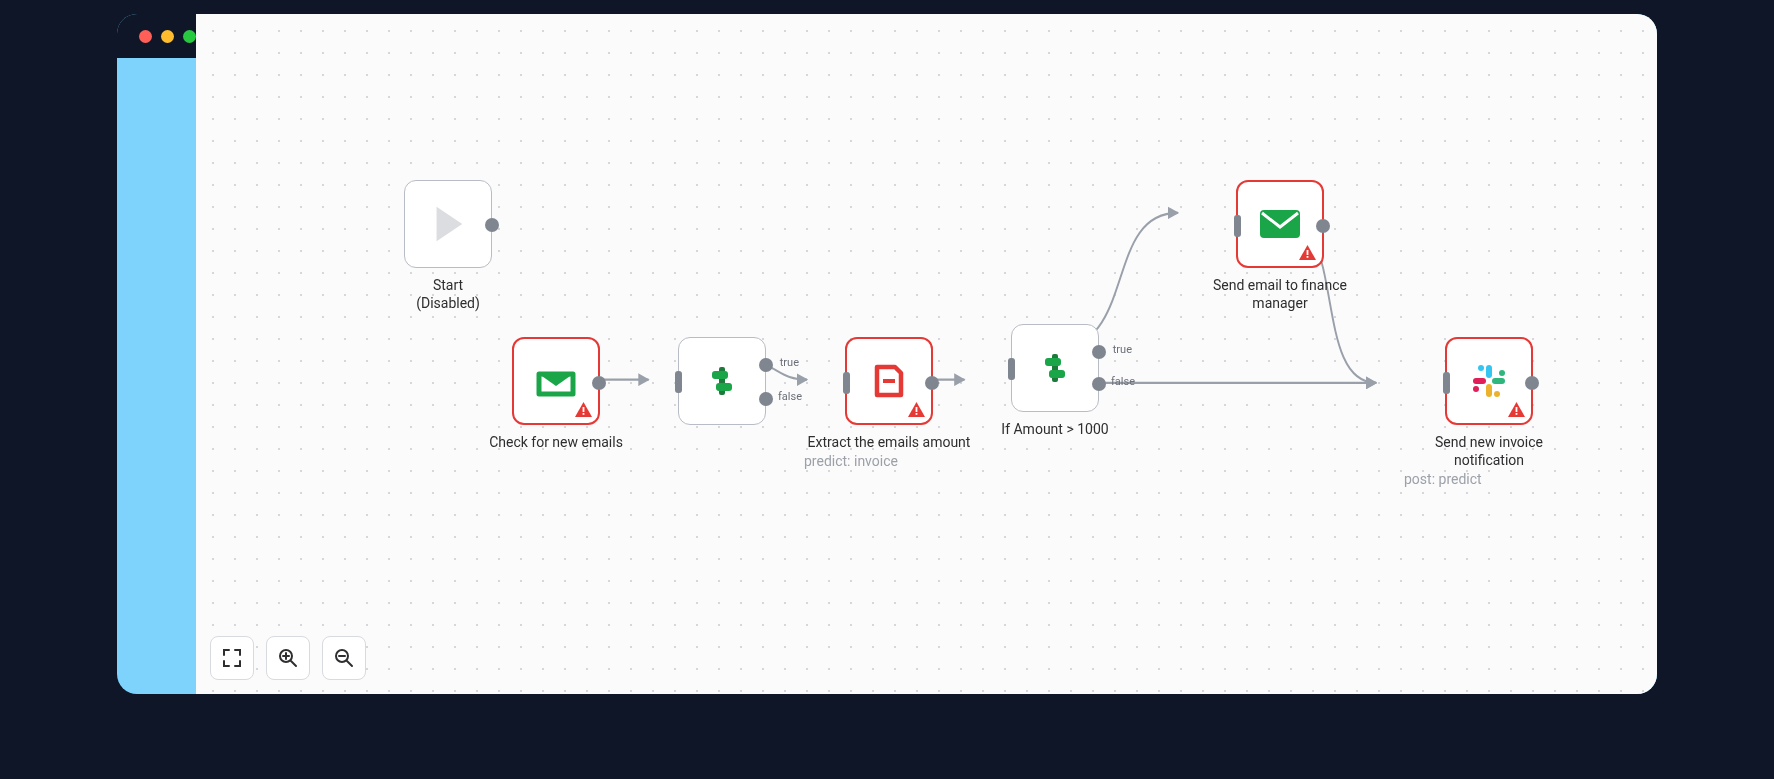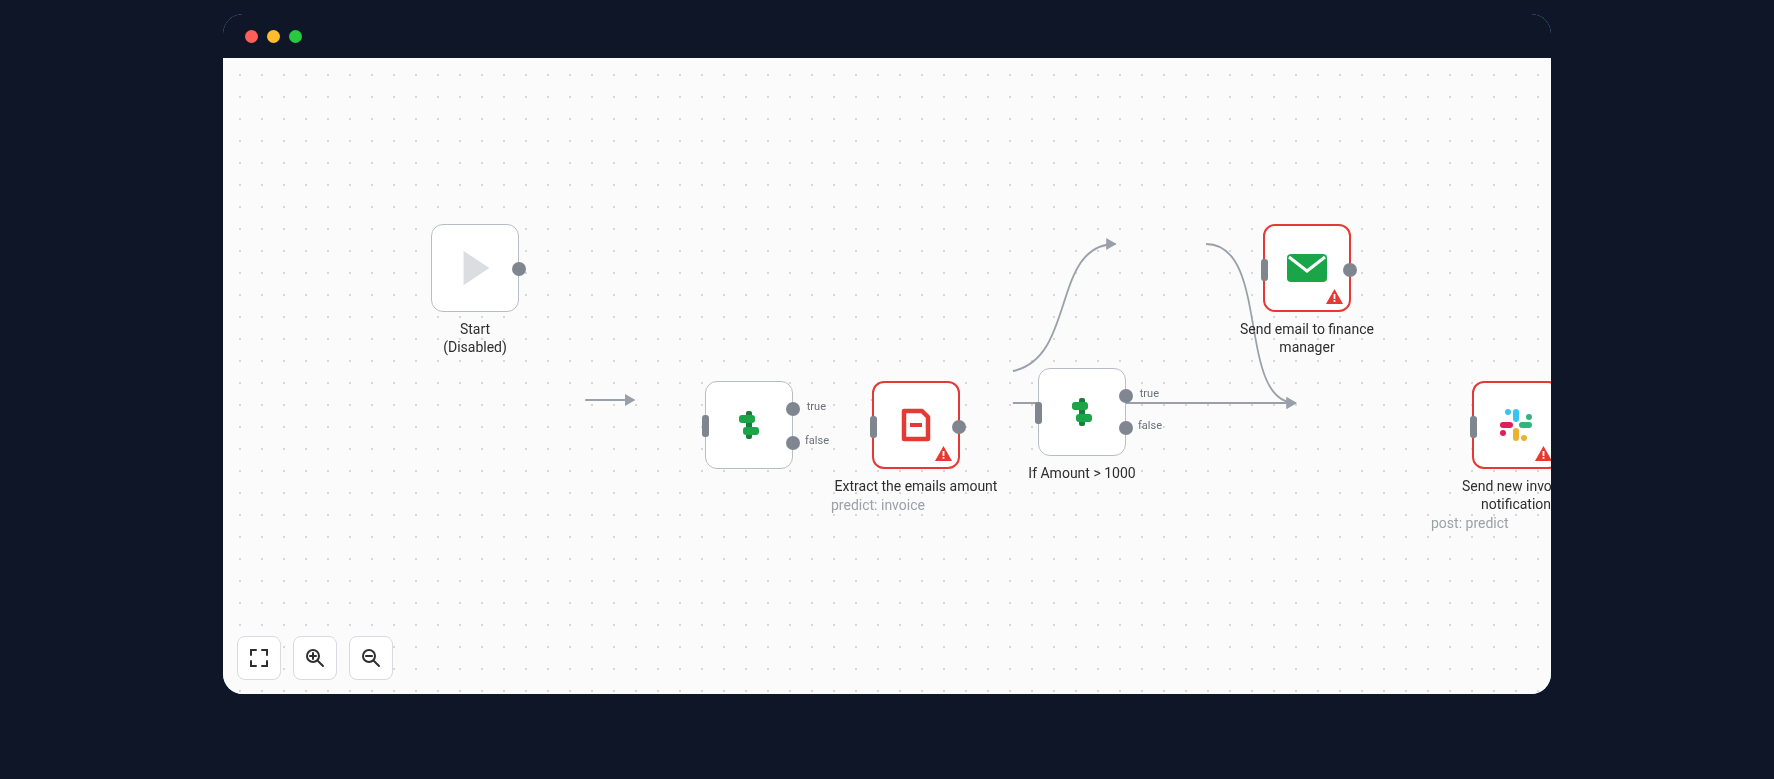--- a/index.html
+++ b/index.html
@@ -6,28 +6,28 @@
   html, body { width: 100%; height: 100%; }
   body {
     background: #0e1628;
     font-family: -apple-system, BlinkMacSystemFont, "Segoe UI", Roboto, "Helvetica Neue", Arial, sans-serif;
     display: flex;
     align-items: flex-start;
     justify-content: center;
     padding: 14px;
   }
   .window {
-    width: 1328px;
+    width: 1540px;
     height: 680px;
     background: #7dd3fc;
     border-radius: 20px;
     overflow: hidden;
     position: relative;
     display: flex;
-    flex-direction: column;
+    flex-direction: row;
   }
   .titlebar {
     height: 44px;
     background: #0e1628;
     display: flex;
     align-items: center;
     padding-left: 22px;
     gap: 9px;
   }
   .traffic-dot { width: 13px; height: 13px; border-radius: 50%; }
@@ -175,20 +175,37 @@
           <path d="M4 2 L22 14 L4 26 Z" fill="#dcdde1"></path>
         </svg>
         <div class="port" style="right:-8px; top:37px;"></div>
       </div>
       <div class="node-label">
         <span>Start</span><br>
         <span>(Disabled)</span>
       </div>
     </div>
 
+    <div class="node" style="left:316px; top:299px;">
+      <div class="node-box error">
+        <svg width="42" height="34" viewBox="0 0 42 34">
+          <path d="M4 10 L38 10 L38 30 L4 30 Z" fill="none" stroke="#1aa648" stroke-width="5" stroke-linejoin="round"></path>
+          <path d="M4 10 L21 22 L38 10" fill="#1aa648"></path>
+        </svg>
+        <div class="alert-badge">
+          <svg width="17" height="15" viewBox="0 0 17 15">
+              <path d="M8.5 0 L17 15 L0 15 Z" fill="#e53935"></path>
+              <rect x="7.6" y="5" width="1.8" height="5" fill="#fff"></rect>
+              <rect x="7.6" y="11" width="1.8" height="1.8" fill="#fff"></rect>
+            </svg>
+        </div>
+        <div class="port" style="right:-8px; top:37px;"></div>
+      </div>
+      <div class="node-label">Check for new emails</div>
+    </div>
 
     <div class="node" style="left:482px; top:299px;">
       <div class="node-box">
         <svg width="40" height="40" viewBox="0 0 40 40">
           <rect x="17" y="6" width="6" height="28" rx="2" fill="#1e7a3a"></rect>
           <rect x="10" y="10" width="16" height="8" rx="3" fill="#1aa648"></rect>
           <rect x="14" y="22" width="16" height="8" rx="3" fill="#1aa648"></rect>
         </svg>
         <div class="port-in-rect" style="left:-4px; top:33px;"></div>
         <div class="port" style="right:-8px; top:20px;"></div>

